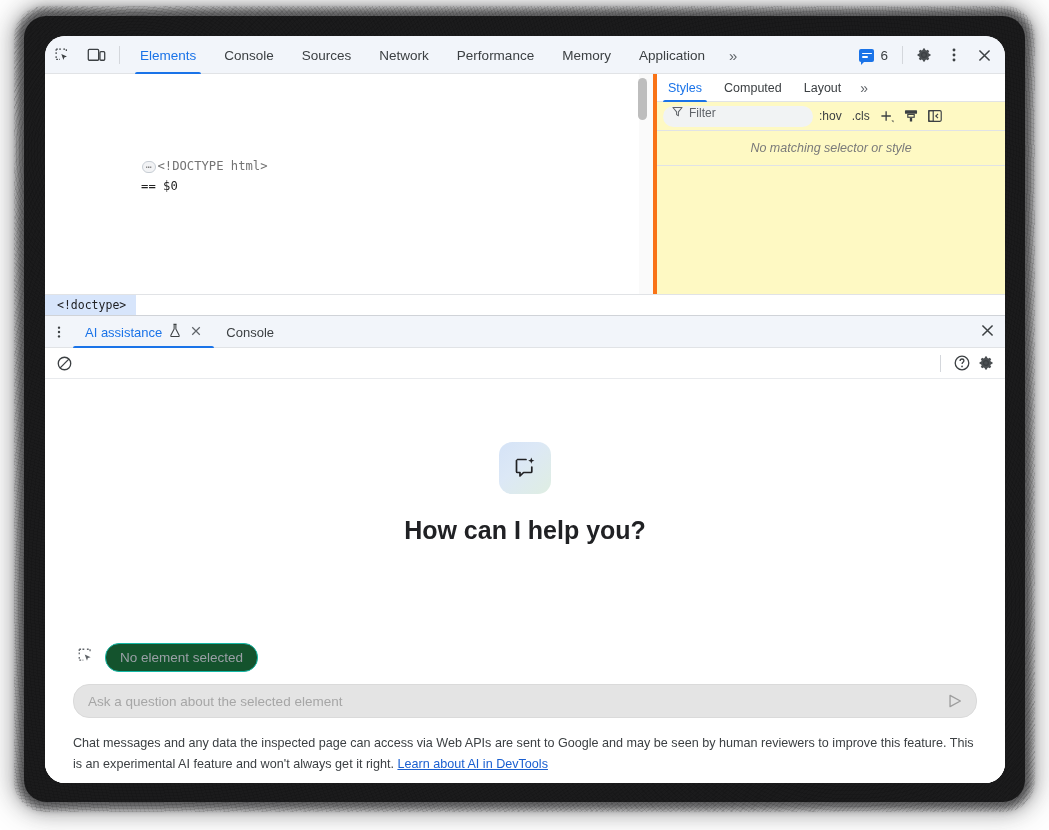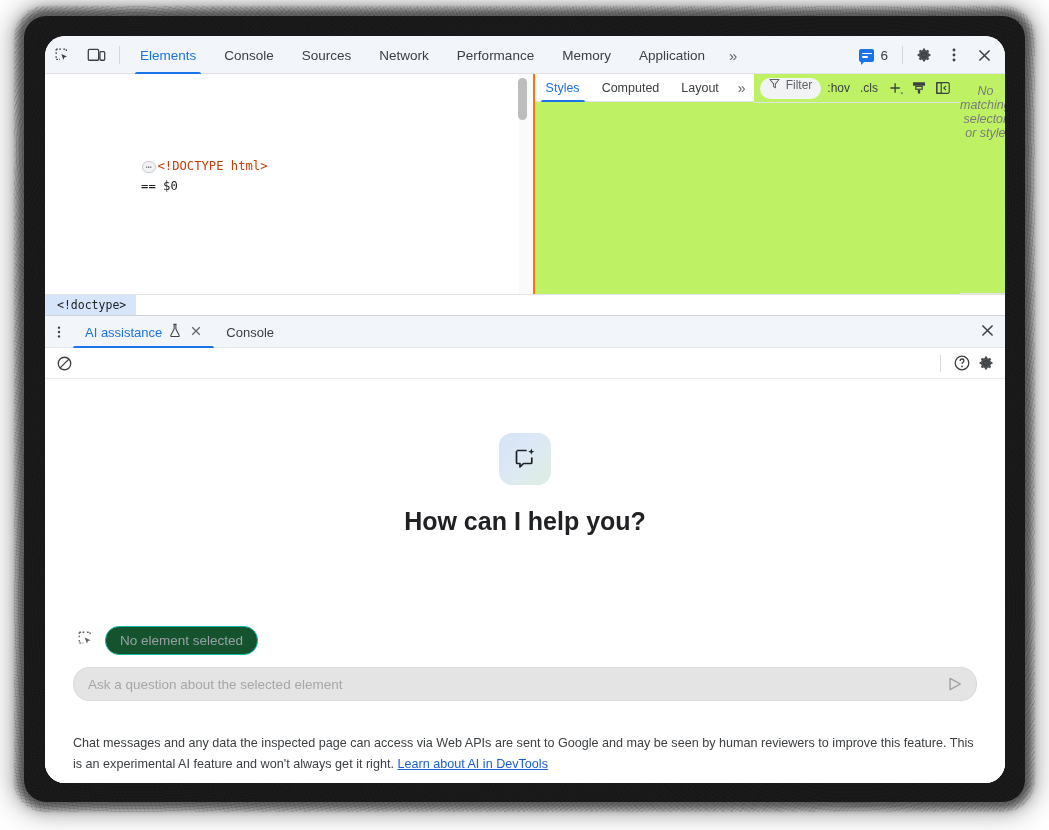--- a/index.html
+++ b/index.html
@@ -150,23 +150,23 @@
     width: 9px; height: 42px;
     background: #bdbdbd; border-radius: 6px;
   }
   .dom-scroll-track {
     position: absolute; top: 0; right: 0; bottom: 0; width: 14px;
     background: #fafafa;
   }
 
   .styles-pane {
     flex: 1 1 auto;
-    border-left: 2px solid #f97316;
-    display: flex; flex-direction: row;
-    background: #bef264;
+    border-left: 4px solid #f97316;
+    display: flex; flex-direction: column;
+    background: #fef9c3;
     min-width: 0;
   }
   .styles-tabs {
     height: 28px;
     display: flex; align-items: stretch;
     border-bottom: 1px solid #e1e3e6;
     background: #fff;
     position: relative;
   }
   .st-tab {
@@ -318,21 +318,21 @@
     color: #9aa0a6;
     background: #14532d;
   }
   .ask-row {
     display: flex; align-items: center;
     background: #e4e4e4;
     border: 1px solid #dadada;
     border-radius: 16px;
     height: 34px;
     padding: 0 12px 0 14px;
-    margin-bottom: 32px;
+    margin-bottom: 15px;
   }
   .ask-placeholder { font-size: 13.5px; color: #a6a6a6; flex: 1 1 auto; }
   .send-ic { color: #9d9d9d; display:flex; align-items:center; }
   .disclaimer {
     font-size: 12.6px;
     line-height: 21px;
     color: #3c4043;
     padding: 0 0 8px 0;
   }
   .disclaimer a { color: #1a5fd0; text-decoration: underline; }
@@ -422,21 +422,21 @@
 
     <div class="split">
 
       <div class="dom-pane">
         <div class="dom-scroll-track"></div>
         <div class="dom-scroll"></div>
 
         <div class="dom-tree">
 
           <div class="dom-line" style="padding-left:8px;">
-            <span class="ellip">⋯</span><span class="punct" style="color:#c2410c;">&lt;!DOCTYPE html&gt;</span>
+            <span class="ellip">⋯</span><span class="punct" style="color:#737373;">&lt;!DOCTYPE html&gt;</span>
             <span class="punct" style="color:#222;">== $0</span>
           </div>
 
           <div class="dom-line" style="padding-left:20px;">
             
             
             
             
           </div>
 

